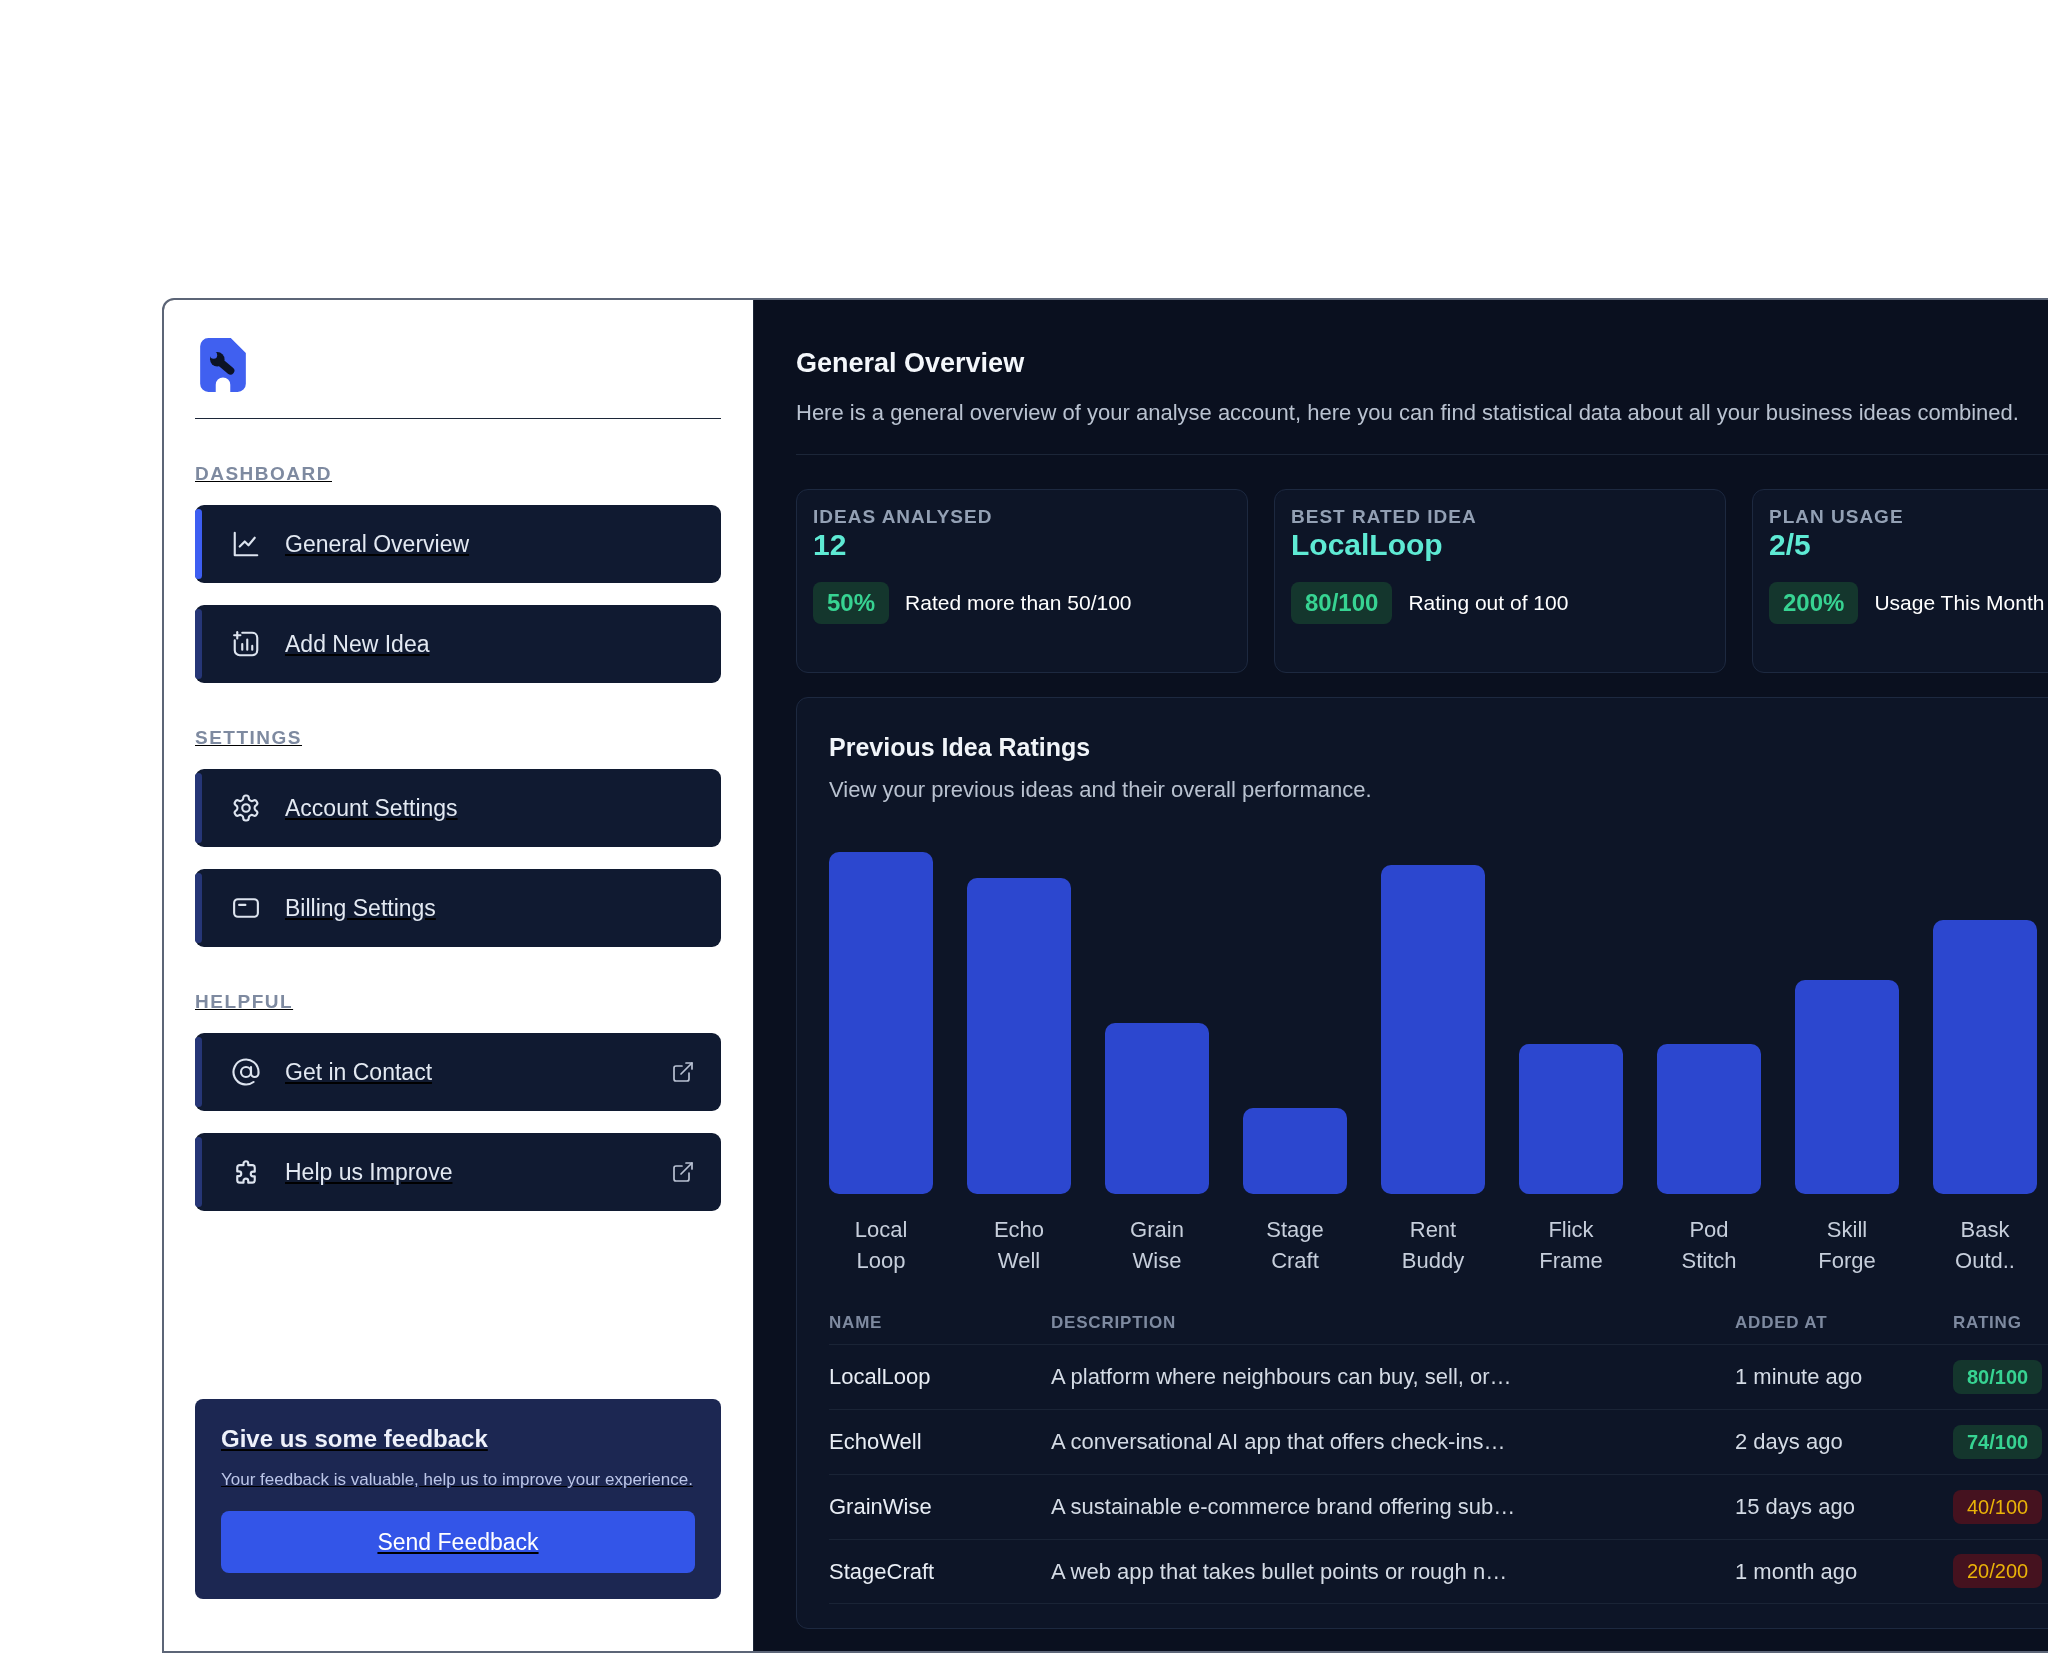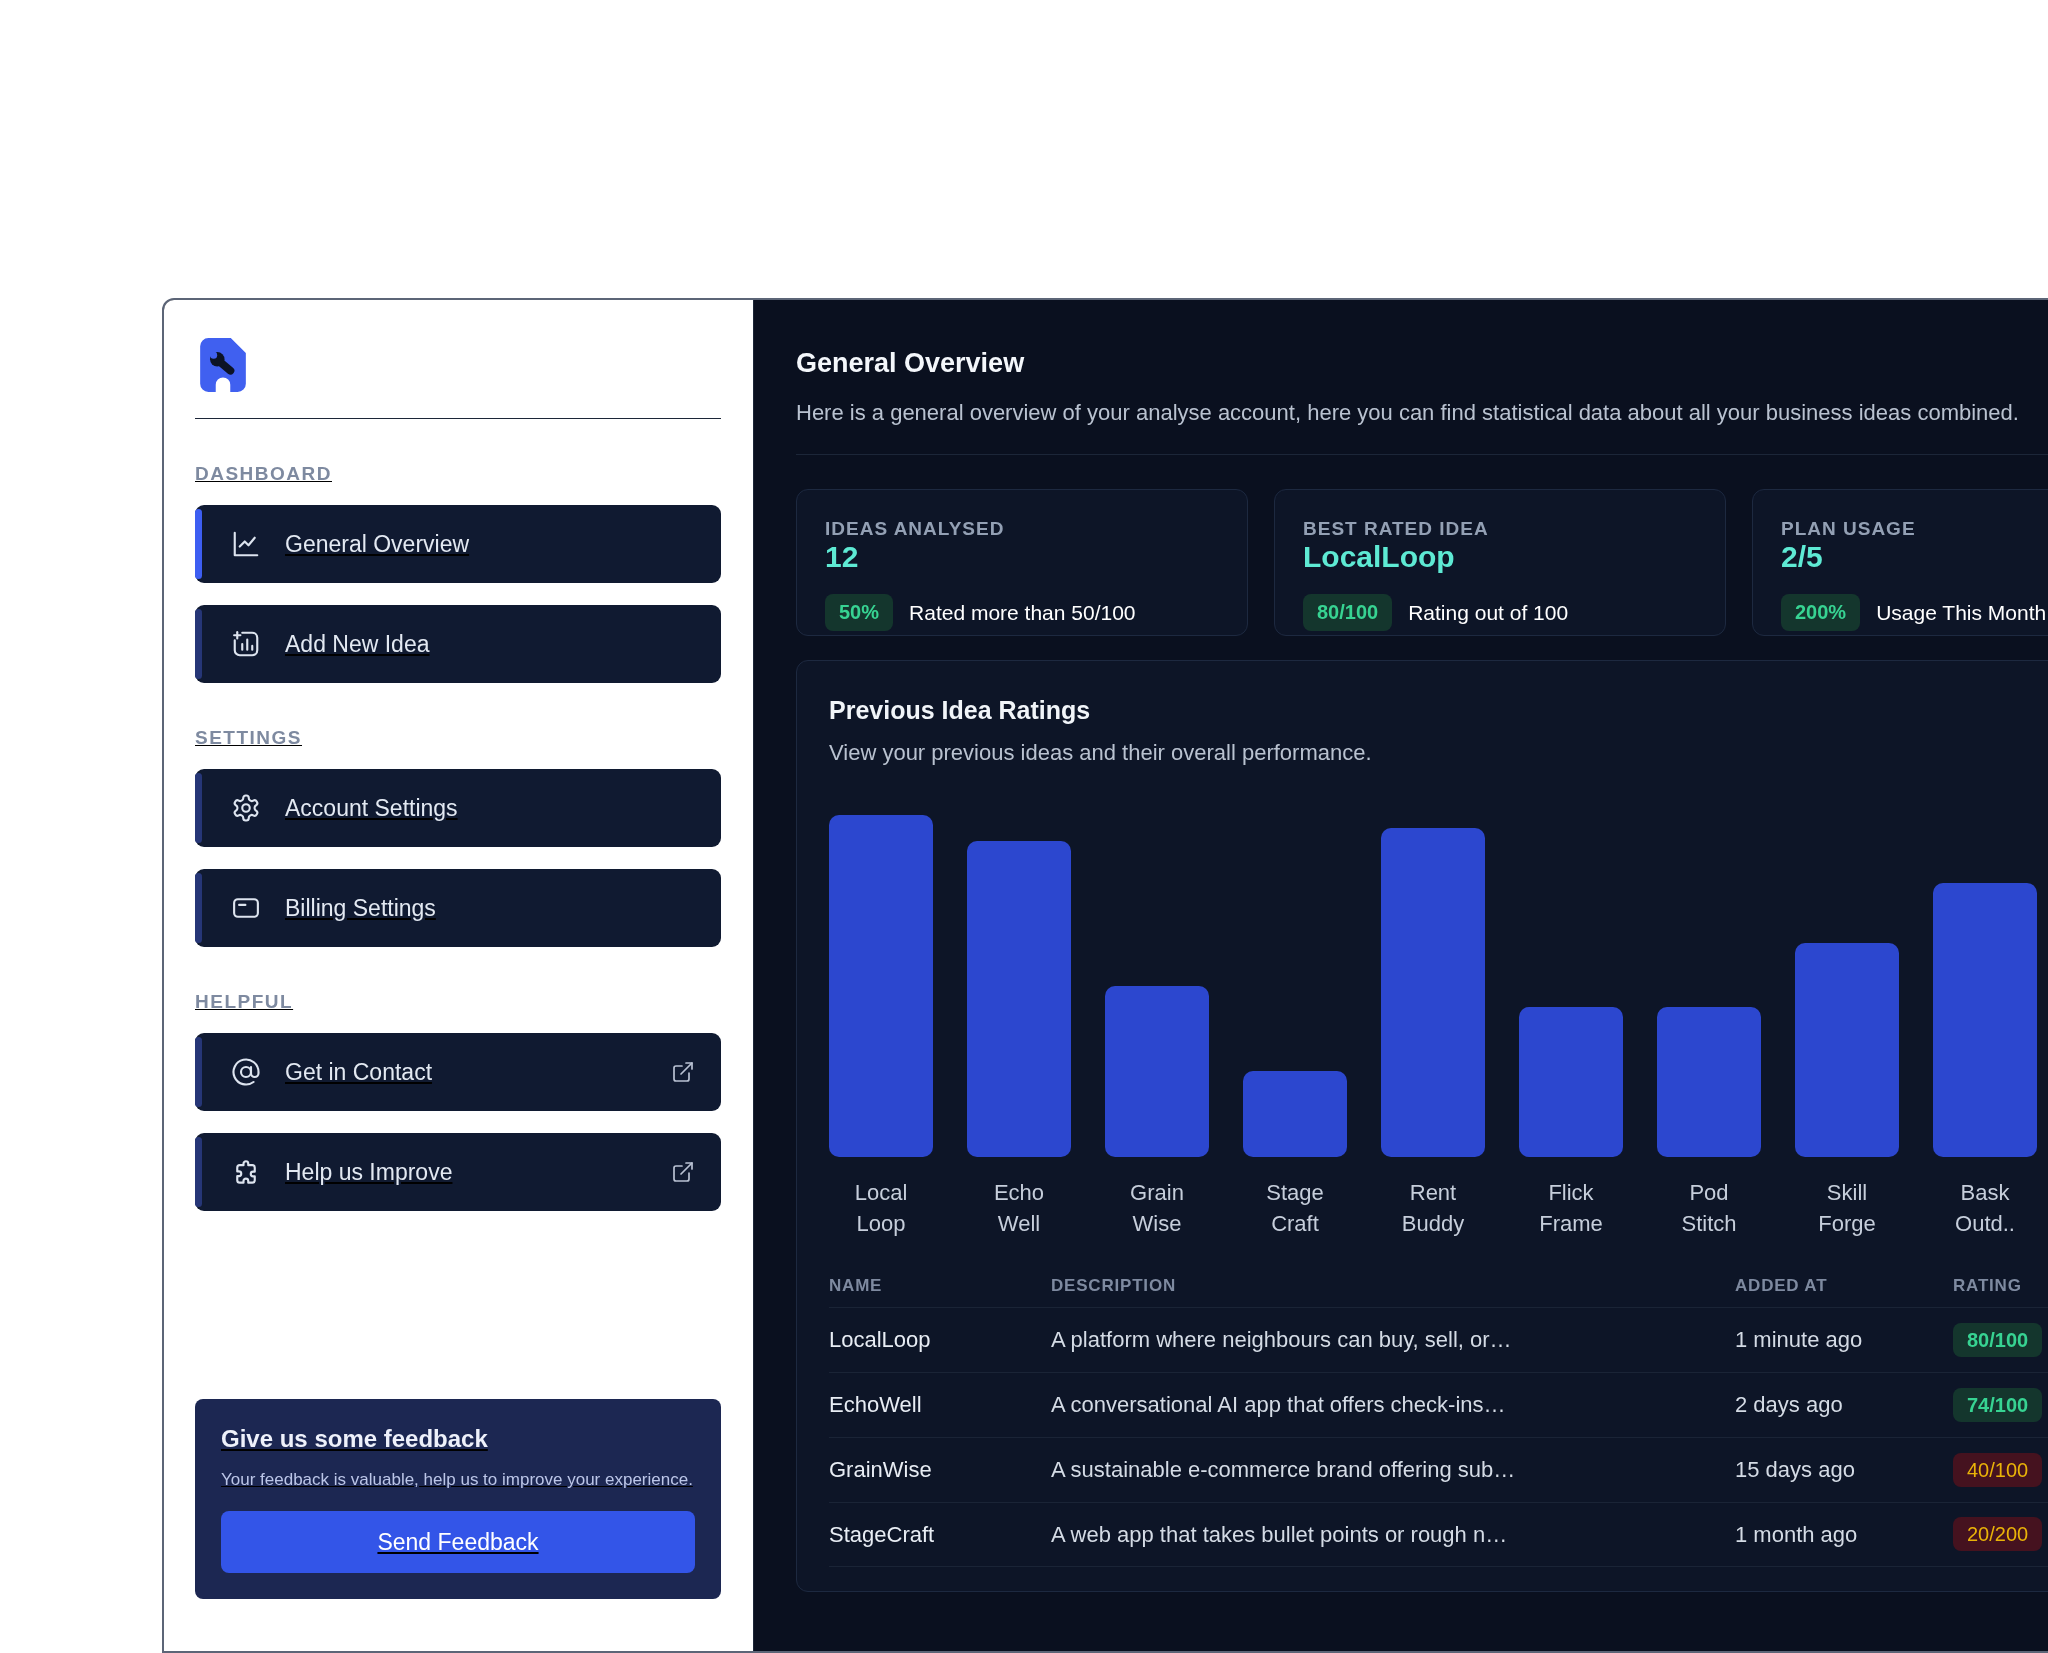--- a/index.html
+++ b/index.html
@@ -37,26 +37,26 @@
               border-radius:8px; background:#3355e8; color:#ffffff; font-size:23px;
               font-family:"Liberation Sans", sans-serif; cursor:pointer;text-align:center; }
 
   
   .main { flex:1; background:#0a101f; padding:46px 0 0 42px; overflow:visible; }
   .page-title { font-size:27px; line-height:34px; font-weight:700; color:#f4f7fb; }
   .page-subtitle { font-size:22px; line-height:30px; color:#b9c2d0; margin-top:18px; }
   .head-divider { height:1px; background:#1c2638; margin-top:26px; }
 
   .stats { display:flex; gap:26px; margin-top:34px; }
-  .stat-card { flex:0 0 452px; height:147px; background:#0d1527; border:1px solid #1d2940;
-               border-radius:12px; padding:28px; }
+  .stat-card { flex:0 0 452px; height:184px; background:#0d1527; border:1px solid #1d2940;
+               border-radius:12px; padding:16px; }
   .stat-label { font-size:19px; font-weight:700; letter-spacing:1px; color:#93a0b4; }
   .stat-value { font-size:30px; font-weight:700; color:#5eead4; }
   .stat-row { display:flex; align-items:center; margin-top:20px; }
-  .badge-green { background:#14362d; color:#37d392; font-size:20px; font-weight:700;
+  .badge-green { background:#14362d; color:#37d392; font-size:24px; font-weight:700;
                  padding:7px 14px; border-radius:8px; }
   .badge-red   { background:#45121f; color:#eab308; font-size:20px; font-weight:400;
                  padding:7px 14px; border-radius:8px;margin-top:37px; }
   .stat-caption { font-size:21px; color:#ffffff; margin-left:16px; }
 
   .panel { width:1420px; background:#0d1527; border:1px solid #1d2940; border-radius:12px;
            margin-top:24px; padding:34px 32px 24px 32px; }
   .panel-title { font-size:25px; line-height:30px; font-weight:700; color:#f1f5f9; }
   .panel-subtitle { font-size:22px; line-height:28px; color:#b9c2d0; margin-top:14px; }
 

